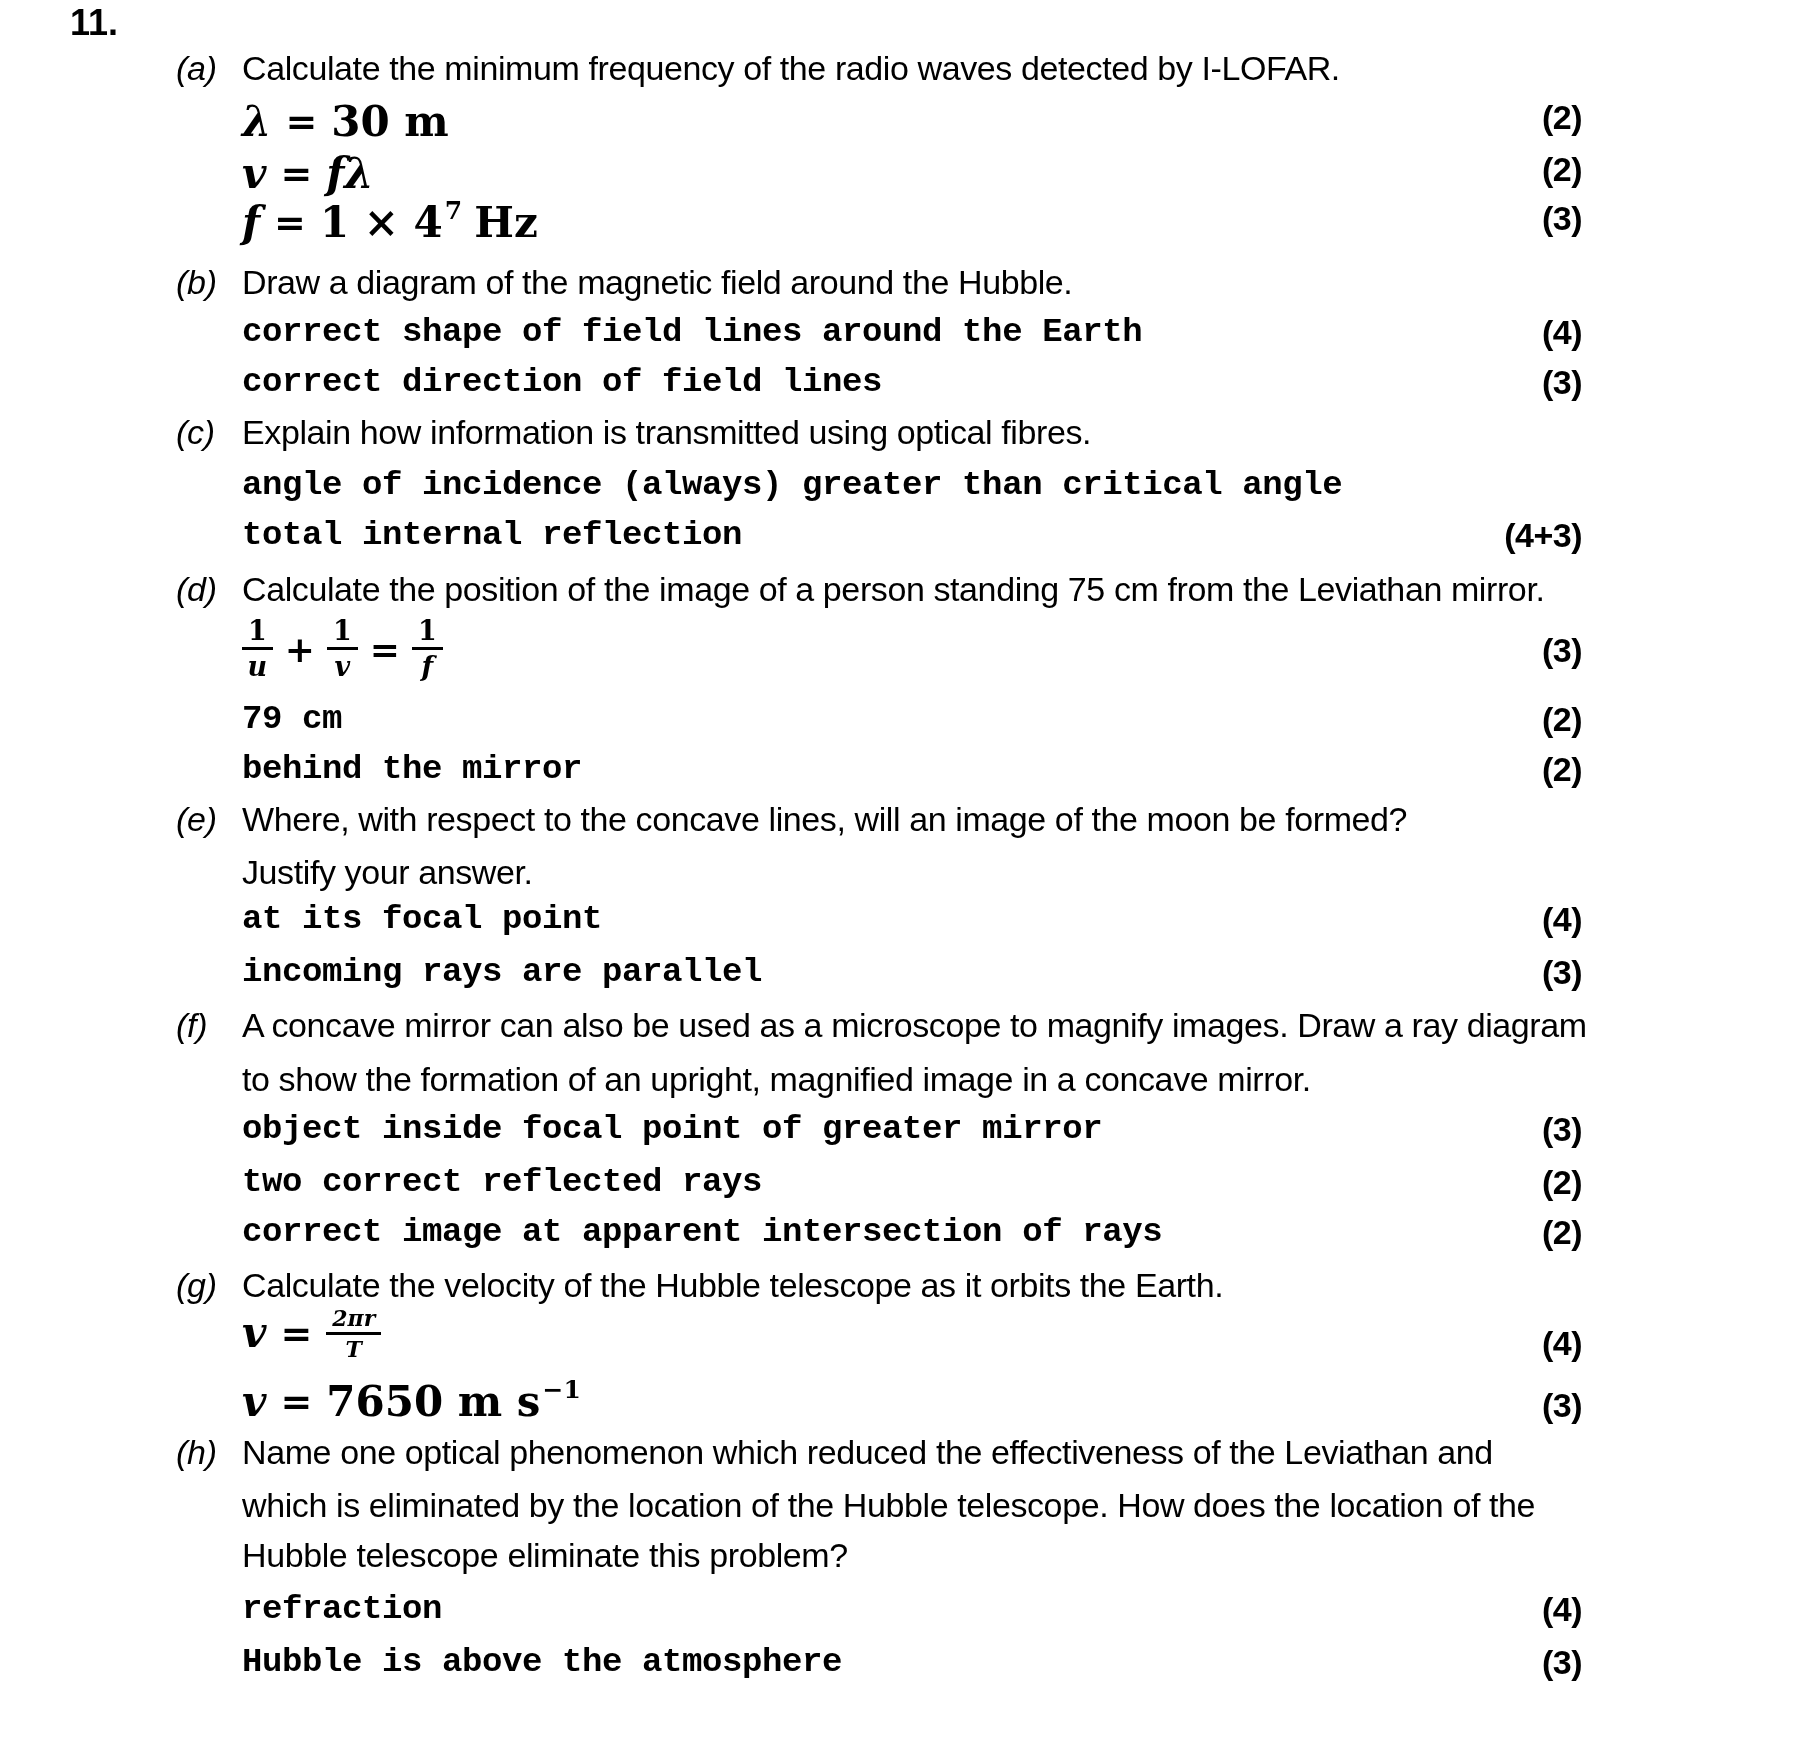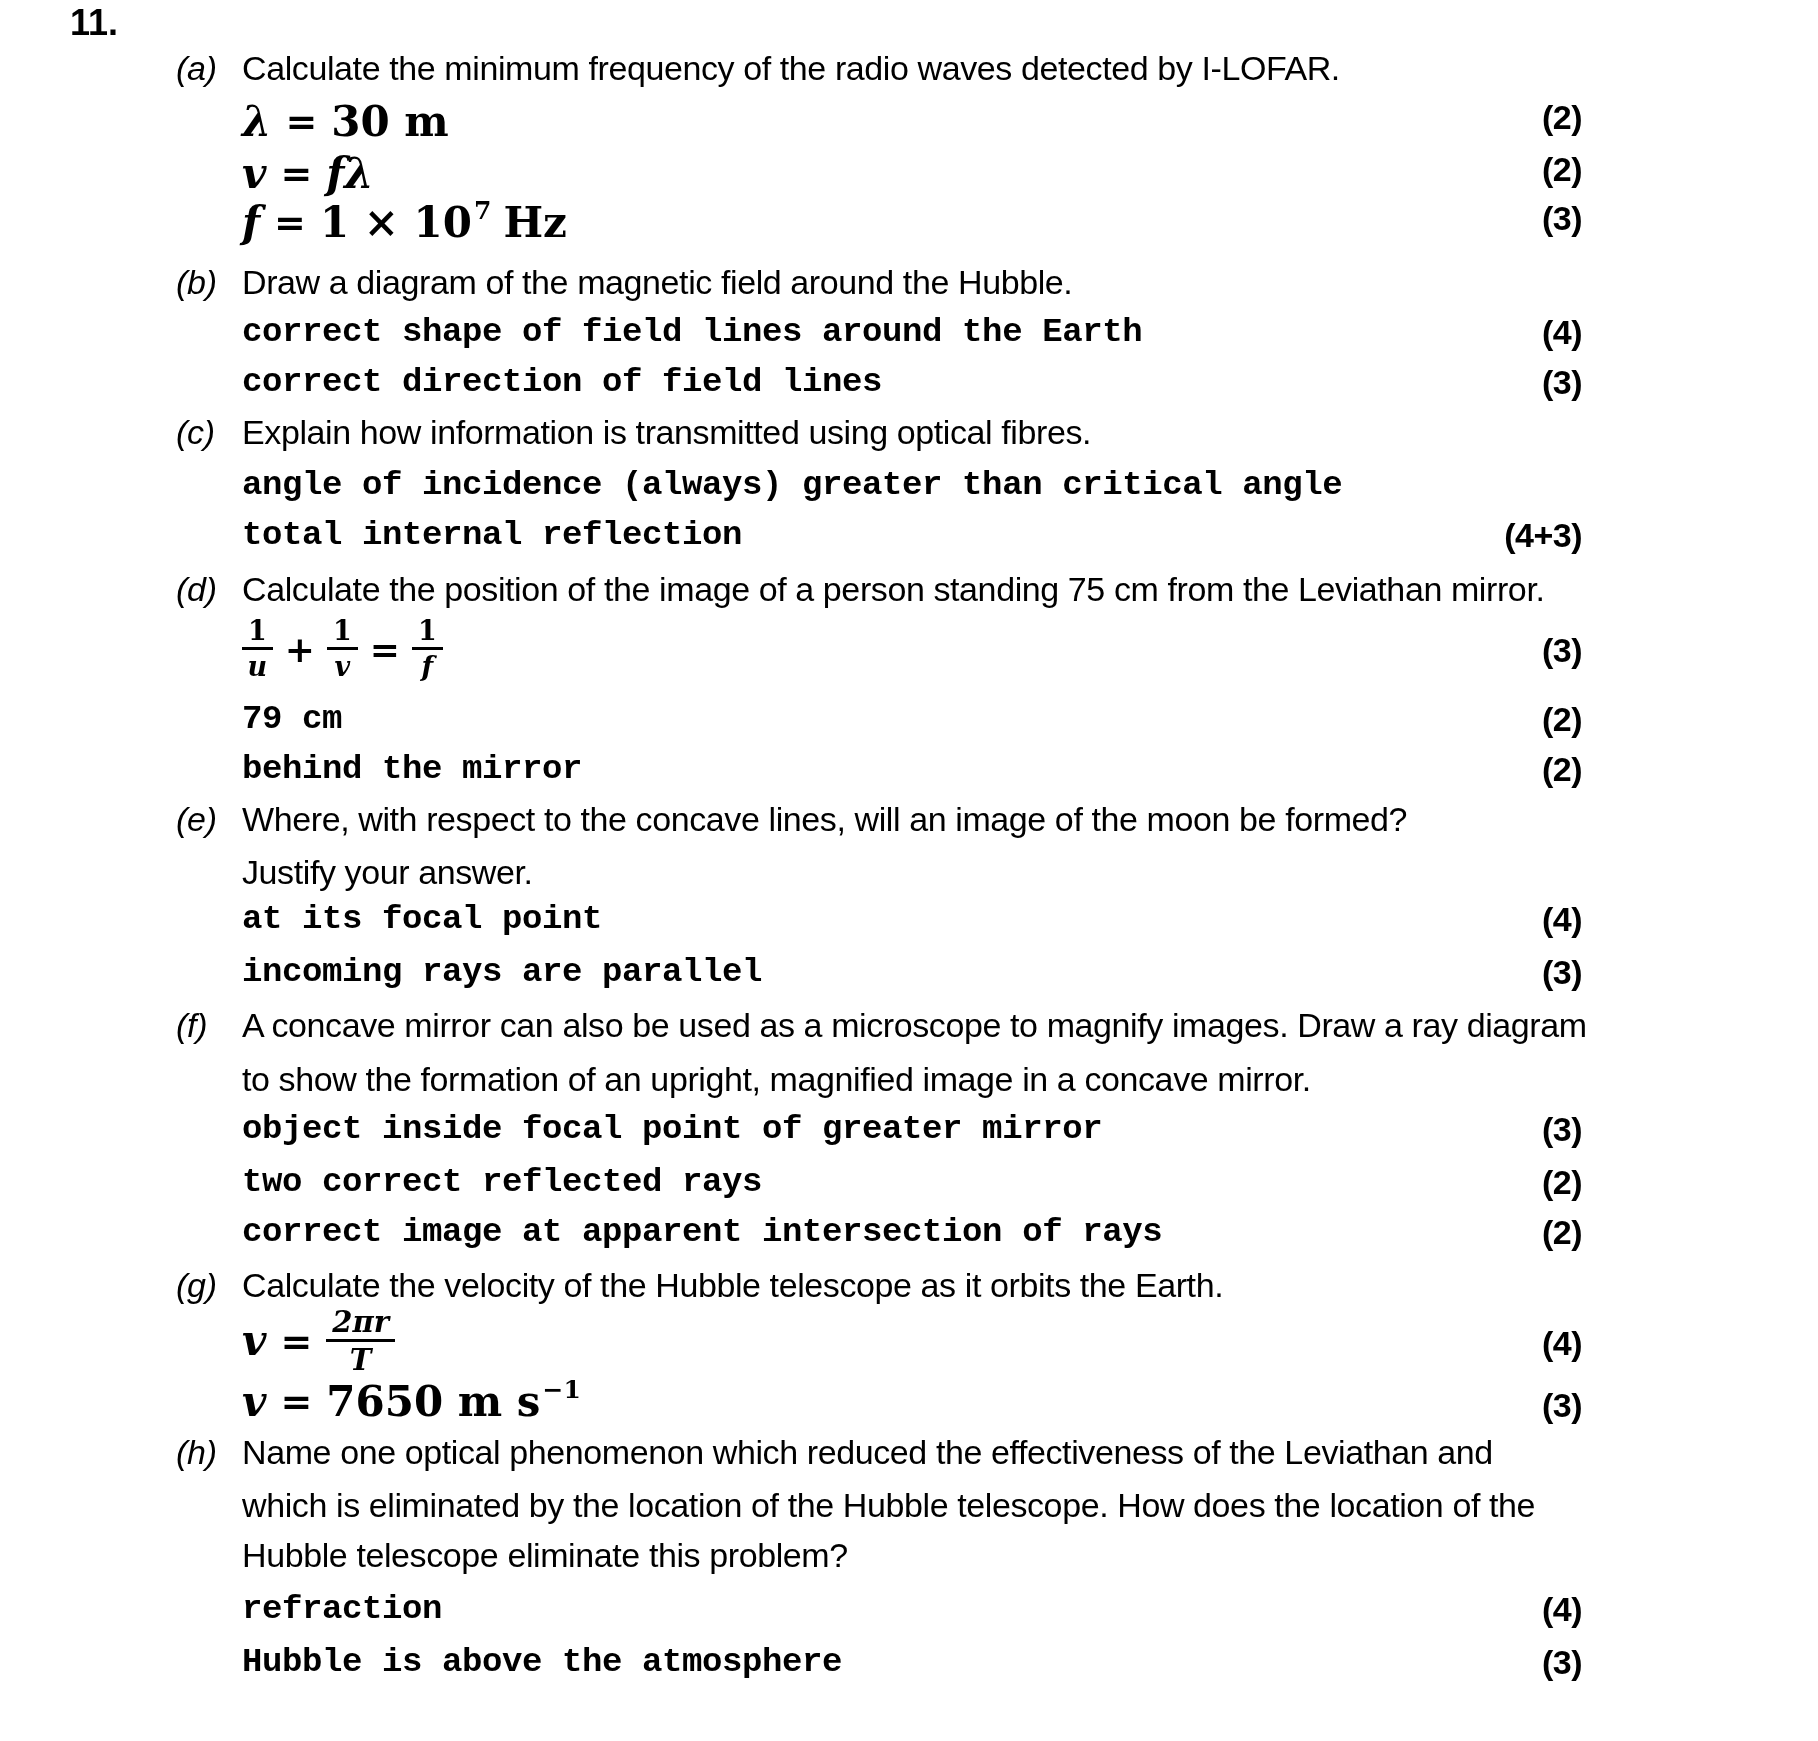--- a/index.html
+++ b/index.html
@@ -45,21 +45,21 @@
   }
   .mi{font-style:italic;}
   .mo{padding:0 14px;font-size:38px;}
   .sup{font-size:25px;vertical-align:super;line-height:0;position:relative;top:-12px;margin-left:2px;}
   .frac{
     display:inline-flex;flex-direction:column;align-items:center;
     font-size:27px;line-height:1.12;vertical-align:middle;
   }
   .frac .num{border-bottom:3px solid #000;padding:0 6px 1px 6px;}
   .frac .den{padding-top:2px;}
-  .gfrac{font-size:29px;}
+  .gfrac{font-size:22px;}
   .fop{font-size:36px;padding:0 12px;font-weight:700;}
 </style>
 </head>
 <body>
 
 <div id="page">
 
   <div class="qnum">11.</div>
 
   <div class="row" style="top:49px">
@@ -79,21 +79,21 @@
         <span class="mi">v</span>
         <span class="mo">=</span>
         <span class="mi">fλ</span>
       </span>
     <span class="mark">(2)</span>
   </div>
   <div class="row" style="top:199px">
     <span class="content math">
         <span class="mi">f</span>
         <span class="mo">=</span>
-        <span>1 × 10</span>
+        <span>1 × 4</span>
         <span class="sup">7</span>
         <span style="margin-left:12px">Hz</span>
       </span>
     <span class="mark">(3)</span>
   </div>
 
   <div class="row" style="top:263px">
     <span class="plabel">(b)</span>
     <span class="content">Draw a diagram of the magnetic field around the Hubble.</span>
   </div>

